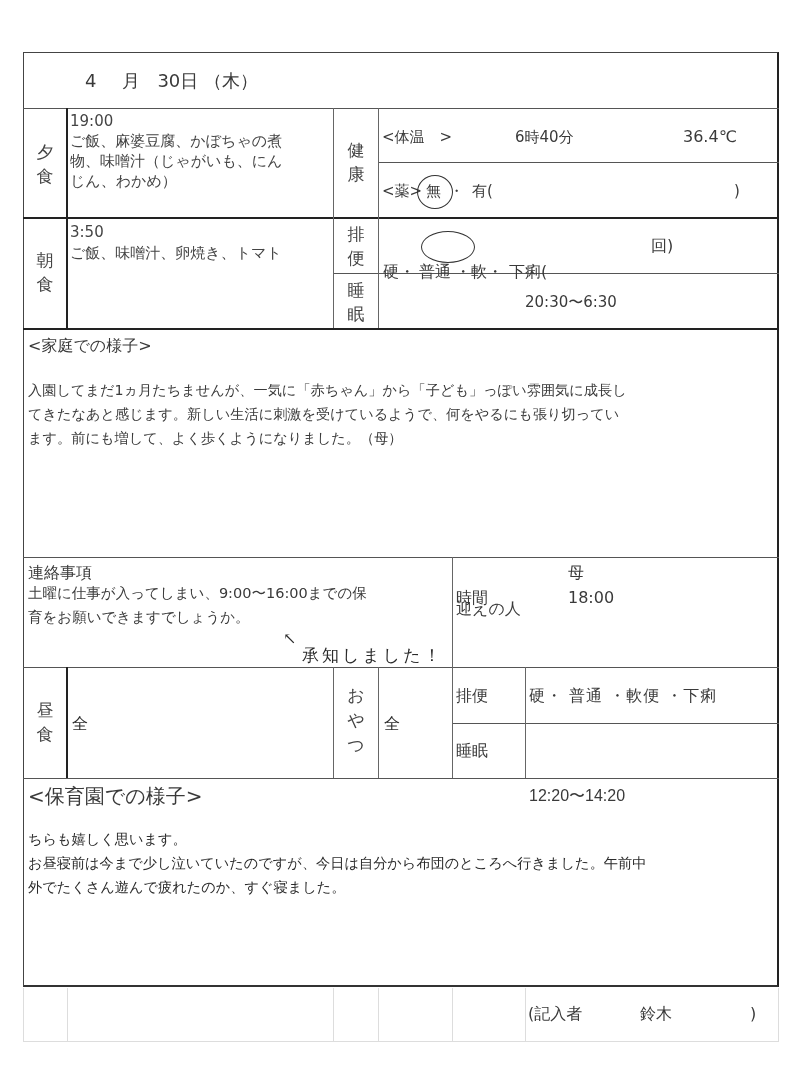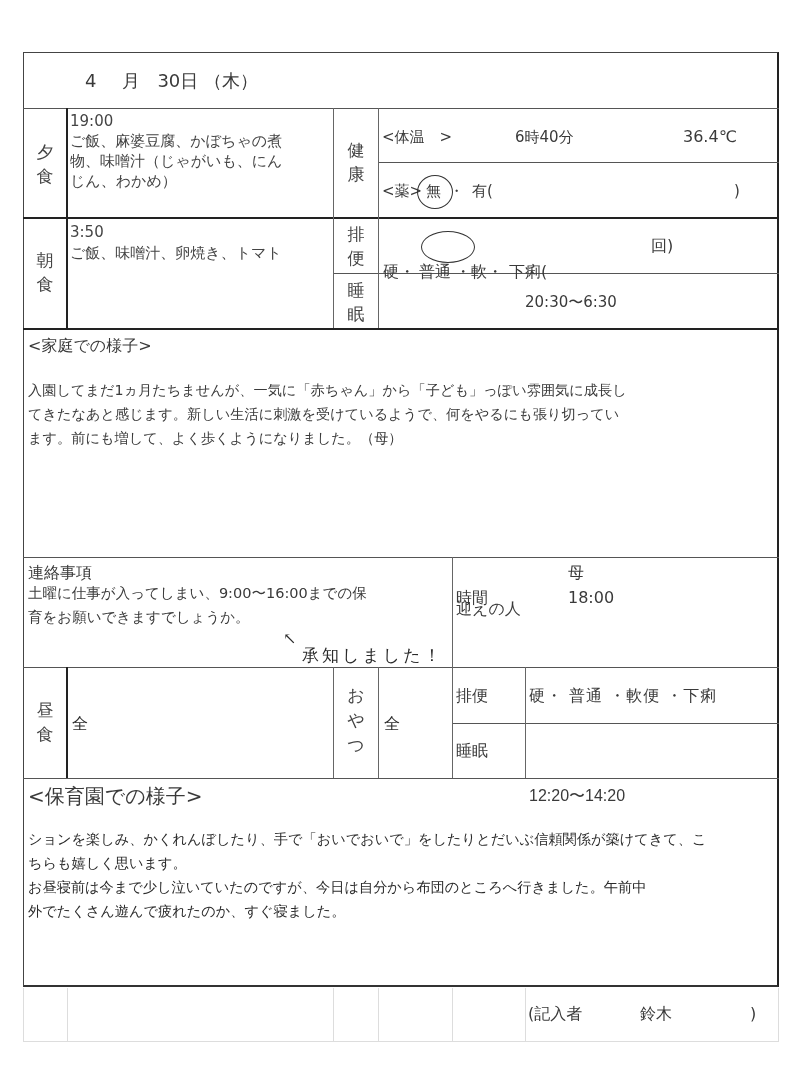--- a/index.html
+++ b/index.html
@@ -147,21 +147,20 @@
 </div>
 <div class="txt hand" style="left:384px;top:714px;font-size:16px;">全</div>
 
 <div class="txt" style="left:456px;top:686px;font-size:16px;">排便</div>
 <div class="txt" style="left:529px;top:686px;font-size:16px;letter-spacing:1px;">硬・ 普通 ・軟便 ・下痢</div>
 <div class="txt" style="left:456px;top:741px;font-size:16px;">睡眠</div>
 <div class="txt" style="left:529px;top:741px;font-family:Liberation Sans, sans-serif;font-size:16px;margin-top:45px;">12:20〜14:20</div>
 
 <div class="txt" style="left:28px;top:786px;font-size:20px;text-align:center;">&lt;保育園での様子&gt;</div>
 <div class="para hand" style="left:28px;top:827px;font-size:14.2px;line-height:24px;">
-  <div>ションを楽しみ、かくれんぼしたり、手で「おいでおいで」をしたりとだいぶ信頼関係が築けてきて、こ</div>
   <div>ちらも嬉しく思います。</div>
   <div>お昼寝前は今まで少し泣いていたのですが、今日は自分から布団のところへ行きました。午前中</div>
   <div>外でたくさん遊んで疲れたのか、すぐ寝ました。</div>
 </div>
 
 <div class="txt" style="left:528px;top:1004px;font-size:16px;">(記入者</div>
 <div class="txt" style="left:640px;top:1004px;font-size:16px;">鈴木</div>
 <div class="txt" style="left:750px;top:1004px;font-size:16px;">)</div>
 
 </body></html>

